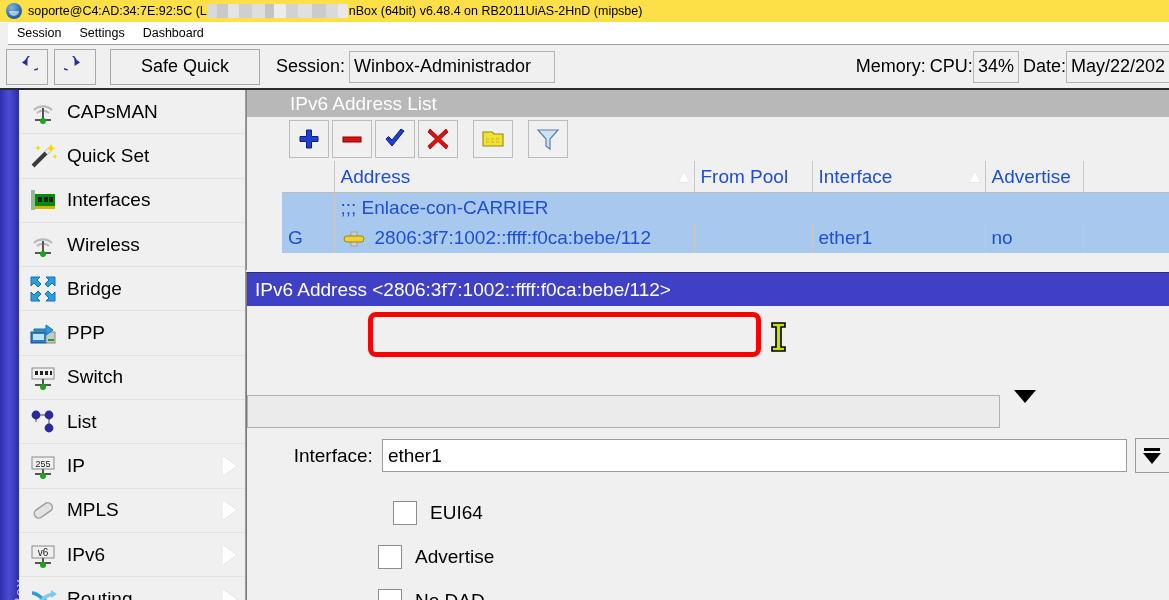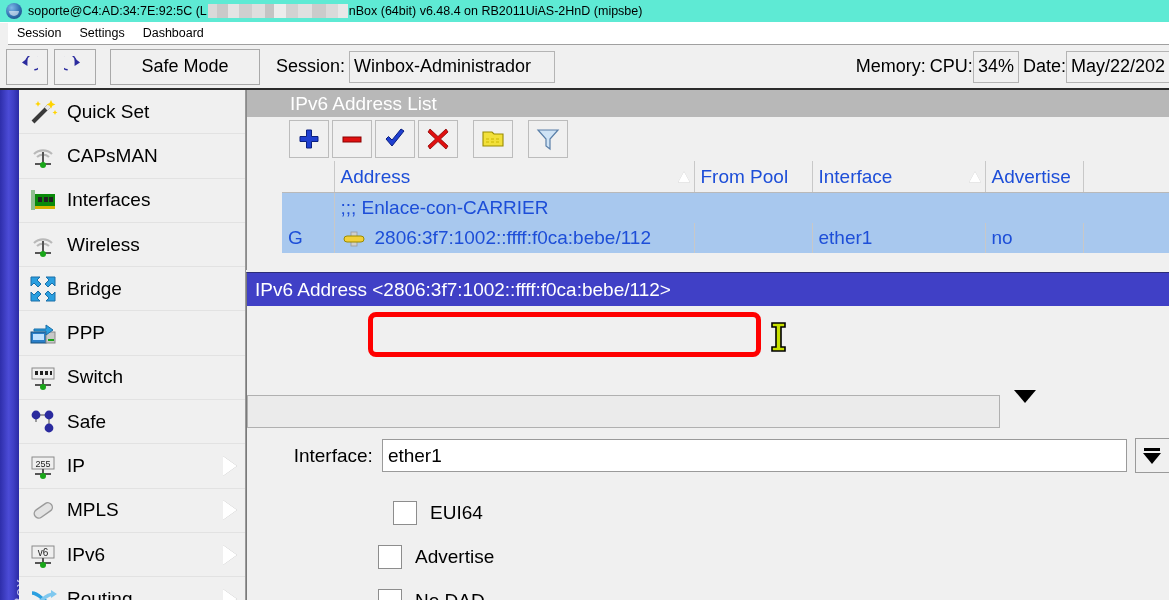--- a/index.html
+++ b/index.html
@@ -13,21 +13,21 @@
   #app {
     position: relative;
     width: 1169px; height: 600px;
     background: #f0f0f0;
     overflow: hidden;
   }
 
   
   .titlebar {
     position: absolute; left: 0; top: 0; width: 1169px; height: 22px;
-    background: #5eead4;
+    background: #fde047;
     display: flex; align-items: center;
     font-size: 12.5px; color: #000;
     border-bottom: 1px solid #ffffff;
   }
   .win-logo {
     width: 16px; height: 16px; margin: 0 6px 0 6px;
     border-radius: 50%;
     background: radial-gradient(circle at 35% 30%, #7fb8e8 0%, #2f6fb0 55%, #17406e 100%);
     position: relative; flex: none;
   }
@@ -260,21 +260,21 @@
         <path d="M20 15 A8.5 8.5 0 1 0 11 6.5" fill="none" stroke="#2b2b9e" stroke-width="1.6"></path>
         <path d="M12.5 2.5 L6.5 7 L12.5 11 Z" fill="#2b2b9e"></path>
       </svg>
     </div>
     <div class="tbtn">
       <svg class="arrow-ico" viewBox="0 0 24 24">
         <path d="M4 15 A8.5 8.5 0 1 1 13 6.5" fill="none" stroke="#2b2b9e" stroke-width="1.6"></path>
         <path d="M11.5 2.5 L17.5 7 L11.5 11 Z" fill="#2b2b9e"></path>
       </svg>
     </div>
-    <div class="safe-mode">Safe Mode</div>
+    <div class="safe-mode">Safe Quick</div>
     <span class="lbl" style="margin-left:16px;">Session:</span>
     <div class="field-ro" style="margin-left:4px;min-width:196px;">Winbox-Administrador</div>
 
     <div class="spacer"></div>
 
     <span class="lbl">Memory:</span>
     <span class="lbl" style="margin-left:4px;">CPU:</span>
     <div class="field-ro">34%</div>
     <span class="lbl" style="margin-left:4px;">Date:</span>
     <div class="field-ro" style="border-right:none;">May/22/202</div>
@@ -282,41 +282,41 @@
 
   <div class="leftstrip">
     <div class="strip-text">nBox</div>
   </div>
 
   <div class="sidebar">
 
     <div class="side-item">
       <span class="side-ico">
         <svg width="30" height="30" viewBox="0 0 30 30">
+          <path d="M6 13 A13 13 0 0 1 24 13" fill="none" stroke="#b9b9b9" stroke-width="2.2"></path>
+          <path d="M9 16 A9 9 0 0 1 21 16" fill="none" stroke="#b9b9b9" stroke-width="2.2"></path>
+          <line x1="15" y1="11" x2="15" y2="23" stroke="#555" stroke-width="2"></line>
+          <line x1="7" y1="23" x2="23" y2="23" stroke="#555" stroke-width="2"></line>
+          <circle cx="15" cy="24" r="3" fill="#19a619"></circle>
+        </svg>
+      </span>
+      <span class="side-label">CAPsMAN</span>
+    </div>
+
+    <div class="side-item">
+      <span class="side-ico">
+        <svg width="30" height="30" viewBox="0 0 30 30">
           <line x1="5" y1="25" x2="21" y2="9" stroke="#3a3a3a" stroke-width="4"></line>
           <line x1="18" y1="12" x2="24" y2="6" stroke="#e8e8e8" stroke-width="4"></line>
           <path d="M23 3 l1.4 3 3 1.4 -3 1.4 -1.4 3 -1.4 -3 -3 -1.4 3 -1.4z" fill="#ffd400"></path>
           <path d="M10 4 l.9 2 2 .9 -2 .9 -.9 2 -.9 -2 -2 -.9 2 -.9z" fill="#ffd400"></path>
           <path d="M27 13 l.8 1.7 1.7 .8 -1.7 .8 -.8 1.7 -.8 -1.7 -1.7 -.8 1.7 -.8z" fill="#ffd400"></path>
         </svg>
       </span>
       <span class="side-label">Quick Set</span>
-    </div>
-
-    <div class="side-item">
-      <span class="side-ico">
-        <svg width="30" height="30" viewBox="0 0 30 30">
-          <path d="M6 13 A13 13 0 0 1 24 13" fill="none" stroke="#b9b9b9" stroke-width="2.2"></path>
-          <path d="M9 16 A9 9 0 0 1 21 16" fill="none" stroke="#b9b9b9" stroke-width="2.2"></path>
-          <line x1="15" y1="11" x2="15" y2="23" stroke="#555" stroke-width="2"></line>
-          <line x1="7" y1="23" x2="23" y2="23" stroke="#555" stroke-width="2"></line>
-          <circle cx="15" cy="24" r="3" fill="#19a619"></circle>
-        </svg>
-      </span>
-      <span class="side-label">CAPsMAN</span>
     </div>
 
     <div class="side-item">
       <span class="side-ico">
         <svg width="30" height="30" viewBox="0 0 30 30">
           <rect x="3" y="5" width="4" height="20" fill="#8fbf8f"></rect>
           <rect x="7" y="9" width="20" height="12" fill="#0a8a0a"></rect>
           <rect x="10" y="12" width="4" height="5" fill="#222"></rect>
           <rect x="16" y="12" width="4" height="5" fill="#222"></rect>
           <rect x="21" y="12" width="4" height="5" fill="#222"></rect>
@@ -386,21 +386,21 @@
       <span class="side-ico">
         <svg width="30" height="30" viewBox="0 0 30 30">
           <line x1="8" y1="8" x2="21" y2="8" stroke="#888" stroke-width="1.6"></line>
           <line x1="21" y1="8" x2="21" y2="20" stroke="#888" stroke-width="1.6"></line>
           <line x1="8" y1="8" x2="8" y2="15" stroke="#888" stroke-width="1.6"></line>
           <circle cx="8" cy="8" r="4.4" fill="#2a2a9e"></circle>
           <circle cx="21" cy="8" r="4.4" fill="#2a2a9e"></circle>
           <circle cx="21" cy="21" r="4.4" fill="#2a2a9e"></circle>
         </svg>
       </span>
-      <span class="side-label">Safe</span>
+      <span class="side-label">List</span>
     </div>
 
     <div class="side-item">
       <span class="side-ico">
         <svg width="30" height="30" viewBox="0 0 30 30">
           <rect x="4" y="6" width="22" height="12" fill="#efefef" stroke="#8a8a8a"></rect>
           <text x="15" y="15.5" font-size="9" font-family="Liberation Sans, sans-serif" text-anchor="middle" fill="#222">255</text>
           <line x1="15" y1="18" x2="15" y2="23" stroke="#555" stroke-width="2"></line>
           <line x1="7" y1="23" x2="23" y2="23" stroke="#555" stroke-width="2"></line>
           <circle cx="15" cy="25" r="3" fill="#19a619"></circle>

